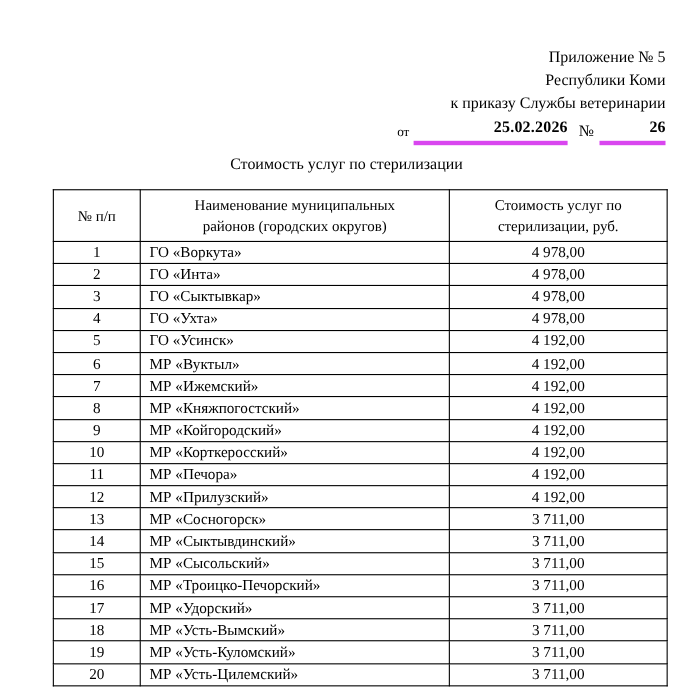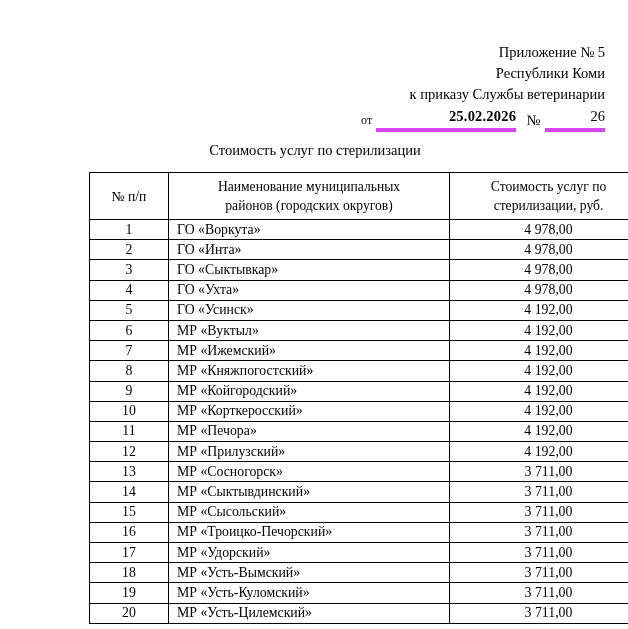--- a/index.html
+++ b/index.html
@@ -64,21 +64,21 @@
     text-align: right;
     padding-bottom: 1px;
   }
   .order-line .fill.date {
     width: 140px;
     font-weight: bold;
     letter-spacing: 0.2px;
   }
   .order-line .fill.num {
     width: 60px;
-    font-weight: normal;
+    font-weight: bold;
   }
   .order-line .numsign {
     font-size: 14.5px;
     padding: 0 5px 1px 10px;
   }
 
   
   .doc-title {
     position: absolute;
     top: 140px;
@@ -90,21 +90,20 @@
     padding-left: 2px;
     box-sizing: border-box;
   }
 
   
   .table-wrap {
     position: absolute;
     top: 172px;
     left: 48px;
     width: 531px;
-    margin-left: 41px;
   }
   table.price-table {
     border-collapse: collapse;
     width: 531px;
     table-layout: fixed;
     font-size: 13.6px;
   }
   table.price-table th,
   table.price-table td {
     border: 1px solid #000000;

